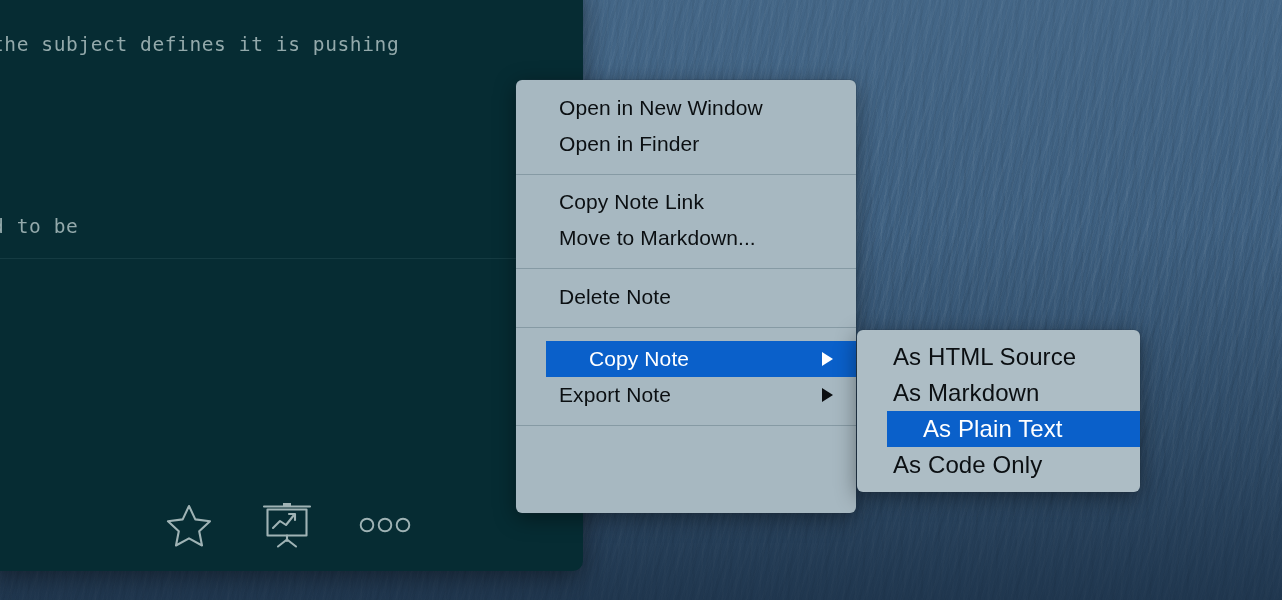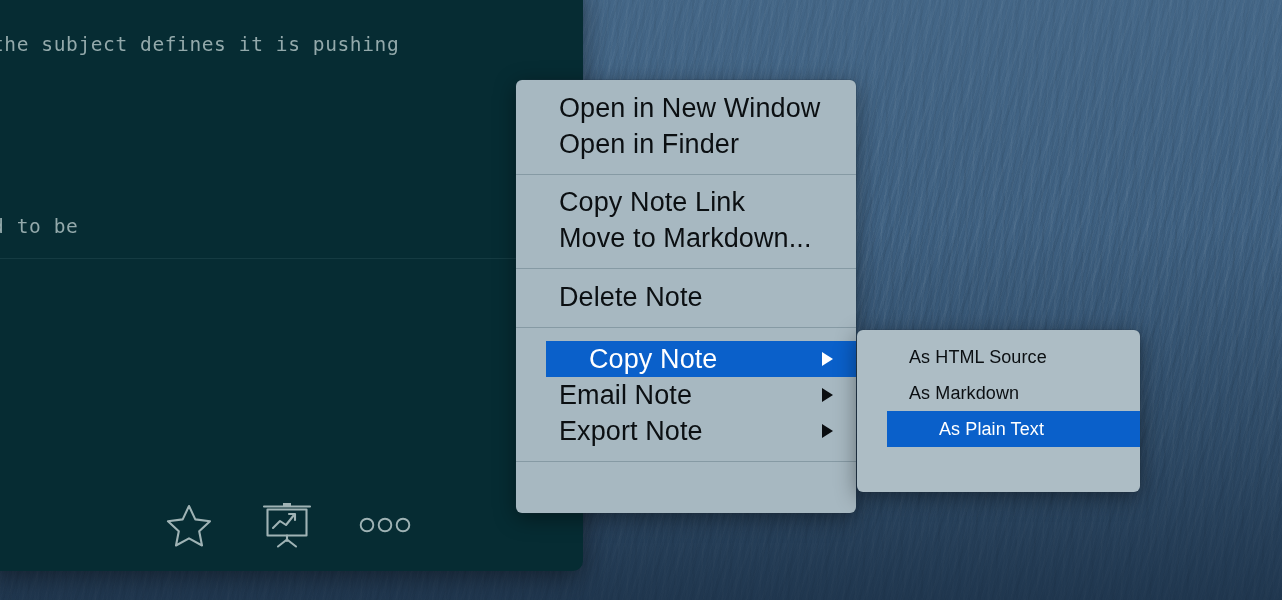--- a/index.html
+++ b/index.html
@@ -158,21 +158,21 @@
 
   .menu-section { padding: 0; }
 
   .menu-item {
     position: relative;
     display: flex;
     align-items: center;
     height: 36px;
     padding: 0 16px 0 43px;
     color: #0b0f12;
-    font-size: 27px;
+    font-size: 21px;
     font-family: "Liberation Sans", sans-serif;
     letter-spacing: 0.1px;
     white-space: nowrap;
   }
   .menu-item.selected {
     background: #0a60ca;
     color: #ffffff;
     margin-left: 30px;
   }
   .menu-item .label { flex: 0 0 auto; }
@@ -193,23 +193,23 @@
     height: 1px;
     margin: 0;
     background: rgba(60,85,100,0.30);
   }
   .pad-top-9 { height: 9px; }
   .pad-top-10 { height: 10px; }
   .pad-top-13 { height: 13px; }
   .pad-top-12 { height: 12px; }
 
   #sub-menu .menu-item {
-    padding-left: 52px;
+    padding-left: 36px;
     height: 36px;
-    font-size: 18px;
+    font-size: 24px;
   }
 </style>
 </head>
 <body>
 
 <div id="screen">
 
   <div class="wallpaper"></div>
 
   <div class="editor-window">
@@ -292,24 +292,20 @@
     <div class="pad-top-12"></div>
     <div class="menu-sep"></div>
     <div class="pad-top-13"></div>
 
     <div class="menu-section">
       <div class="menu-item selected">
         <span class="label">Copy Note</span>
         <span class="arrow"></span>
       </div>
       <div class="menu-item">
-        <span class="label">Email Note</span>
-        <span class="arrow"></span>
-      </div>
-      <div class="menu-item">
         <span class="label">Export Note</span>
         <span class="arrow"></span>
       </div>
     </div>
 
     <div class="pad-top-12"></div>
     <div class="menu-sep"></div>
     <div class="pad-top-10"></div>
 
 
@@ -321,16 +317,19 @@
 
     <div class="menu-item">
       <span class="label">As HTML Source</span>
     </div>
     <div class="menu-item">
       <span class="label">As Markdown</span>
     </div>
     <div class="menu-item selected">
       <span class="label">As Plain Text</span>
     </div>
+    <div class="menu-item">
+      <span class="label">As Code Only</span>
+    </div>
 
   </div>
 
 </div>
 
 </body></html>

